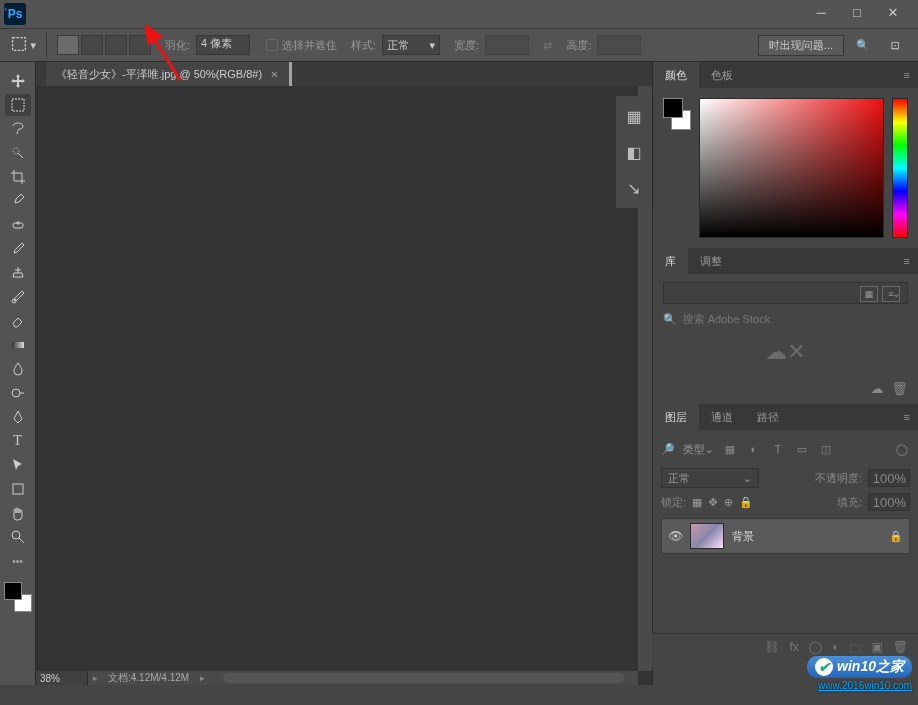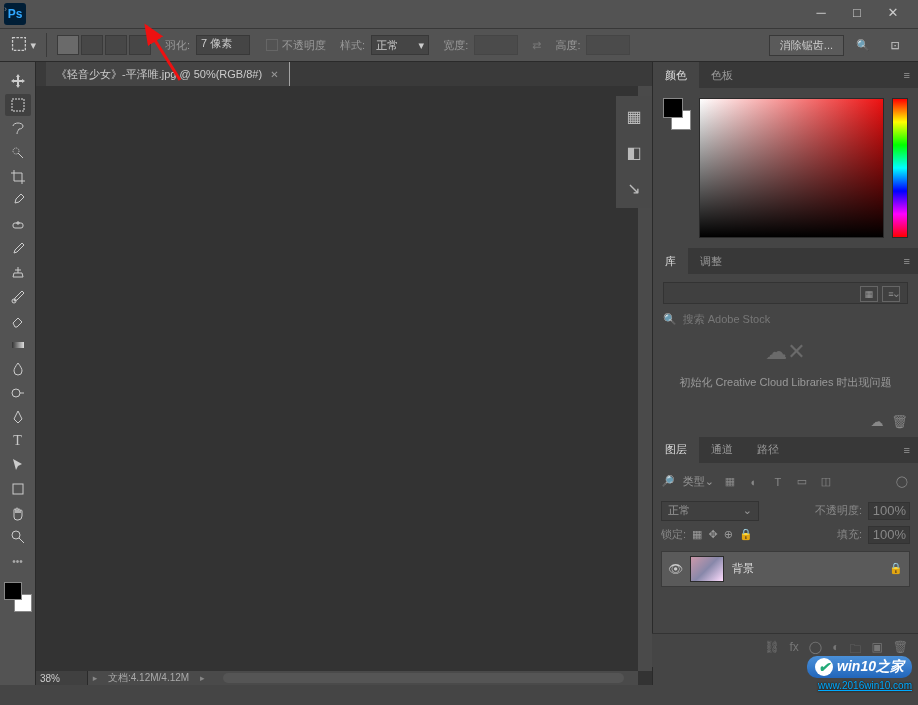--- a/index.html
+++ b/index.html
@@ -24,21 +24,21 @@
 .main { display:flex; height:calc(100% - 62px - 20px); }
 .toolbox { width:36px; background:#535353; display:flex; flex-direction:column; align-items:center; padding-top:8px; gap:2px; border-right:1px solid #2a2a2a; }
 .tool { width:26px; height:22px; display:flex; align-items:center; justify-content:center; color:#c8c8c8; cursor:pointer; border-radius:2px; font-size:14px; }
 .tool.sel { background:#404040; }
 .tool svg { width:16px; height:16px; }
 .fgbg { position:relative; width:28px; height:30px; margin-top:8px; }
 .fgbg .fg { position:absolute; width:18px; height:18px; background:#000; border:1px solid #888; top:0; left:0; z-index:2; }
 .fgbg .bg { position:absolute; width:18px; height:18px; background:#fff; border:1px solid #888; bottom:0; right:0; }
 .docarea { flex:1; background:#262626; display:flex; flex-direction:column; position:relative; }
 .tabstrip { height:24px; background:#3a3a3a; display:flex; align-items:center; padding-left:10px; }
-.doctab { height:100%; background:#454545; display:flex; align-items:center; padding:0 10px; color:#ccc; font-size:11px; gap:8px; border-right:1px solid #a3a3a3; }
+.doctab { height:100%; background:#454545; display:flex; align-items:center; padding:0 10px; color:#ccc; font-size:11px; gap:8px; border-right:3px solid #a3a3a3; }
 .doctab .close-x { color:#999; cursor:pointer; font-size:10px; }
 .canvas-view { flex:1; background:#333; position:relative; overflow:hidden; }
 .canvas-content { position:absolute; inset:0; background:#333; }
 .scrollbar-h { position:absolute; bottom:0; left:0; right:14px; height:14px; background:#4a4a4a; display:flex; align-items:center; }
 .scrollbar-v { position:absolute; top:0; right:0; bottom:14px; width:14px; background:#4a4a4a; }
 .zoom-box { width:52px; height:14px; background:#404040; color:#ccc; font-size:10px; display:flex; align-items:center; padding:0 4px; border-right:1px solid #2a2a2a;}
 .docinfo { color:#aaa; font-size:10px; padding:8px 6px; }
 .scroll-arrow { width:14px; height:14px; display:flex; align-items:center; justify-content:center; color:#888; font-size:9px; }
 .panels { width:266px; background:#454545; display:flex; flex-direction:column; border-left:1px solid #2a2a2a; position:relative; }
 .collapsed-dock { width:36px; position:absolute; left:-36px; top:24px; background:#494949; display:flex; flex-direction:column; gap:16px; padding:10px 0; align-items:center; }
@@ -104,37 +104,37 @@
       </svg>▾
   </div>
   <div class="sep"></div>
   <div class="ob-group">
     <div class="ob-box" style="background:#6a6a6a"></div>
     <div class="ob-box" style="background:#474747"></div>
     <div class="ob-box" style="background:#474747"></div>
     <div class="ob-box" style="background:#474747"></div>
   </div>
   <span class="ob-label">羽化:</span>
-  <div class="ob-input">7 像素</div>
+  <div class="ob-input">4 像素</div>
   <div style="display:flex;align-items:center;margin-left:10px">
     <div class="ob-check"></div>
-    <span class="ob-label" style="margin:0">不透明度</span>
+    <span class="ob-label" style="margin:0">选择并遮住</span>
   </div>
   <span class="ob-label">样式:</span>
   <div class="ob-select">
       <span>正常</span>
       <span>▾</span>
     </div>
   <span class="ob-label">宽度:</span>
   <div class="ob-input" style="width:44px;opacity:.5"></div>
   <span class="ob-label" style="color:#777">⇄</span>
   <span class="ob-label">高度:</span>
   <div class="ob-input" style="width:44px;opacity:.5"></div>
   <div style="flex:1"></div>
-  <div class="ob-btn">消除锯齿...</div>
+  <div class="ob-btn">时出现问题...</div>
   <div class="ob-icon">🔍</div>
   <div class="ob-icon">⊡</div>
 </div>
 
 <div class="main">
 
   <div class="toolbox">
     <div class="grab">›</div>
     <div class="tool">
         <svg viewBox="0 0 16 16">
@@ -307,21 +307,20 @@
         <div class="view-icons">
           <div>▦</div>
           <div>≡</div>
         </div>
       </div>
       <div class="lib-search">
         <span>🔍</span>
         <span>搜索 Adobe Stock</span>
       </div>
       <div style="text-align:center;font-size:22px;color:#6a6a6a;margin:4px 0">☁✕</div>
-      <div class="lib-msg">初始化 Creative Cloud Libraries 时出现问题</div>
     </div>
     <div class="lib-icons">
       <span>☁</span>
       <span>🗑</span>
     </div>
 
     <div class="panel-tabs">
       <div class="ptab active">图层</div>
       <div class="ptab">通道</div>
       <div class="ptab">路径</div>

